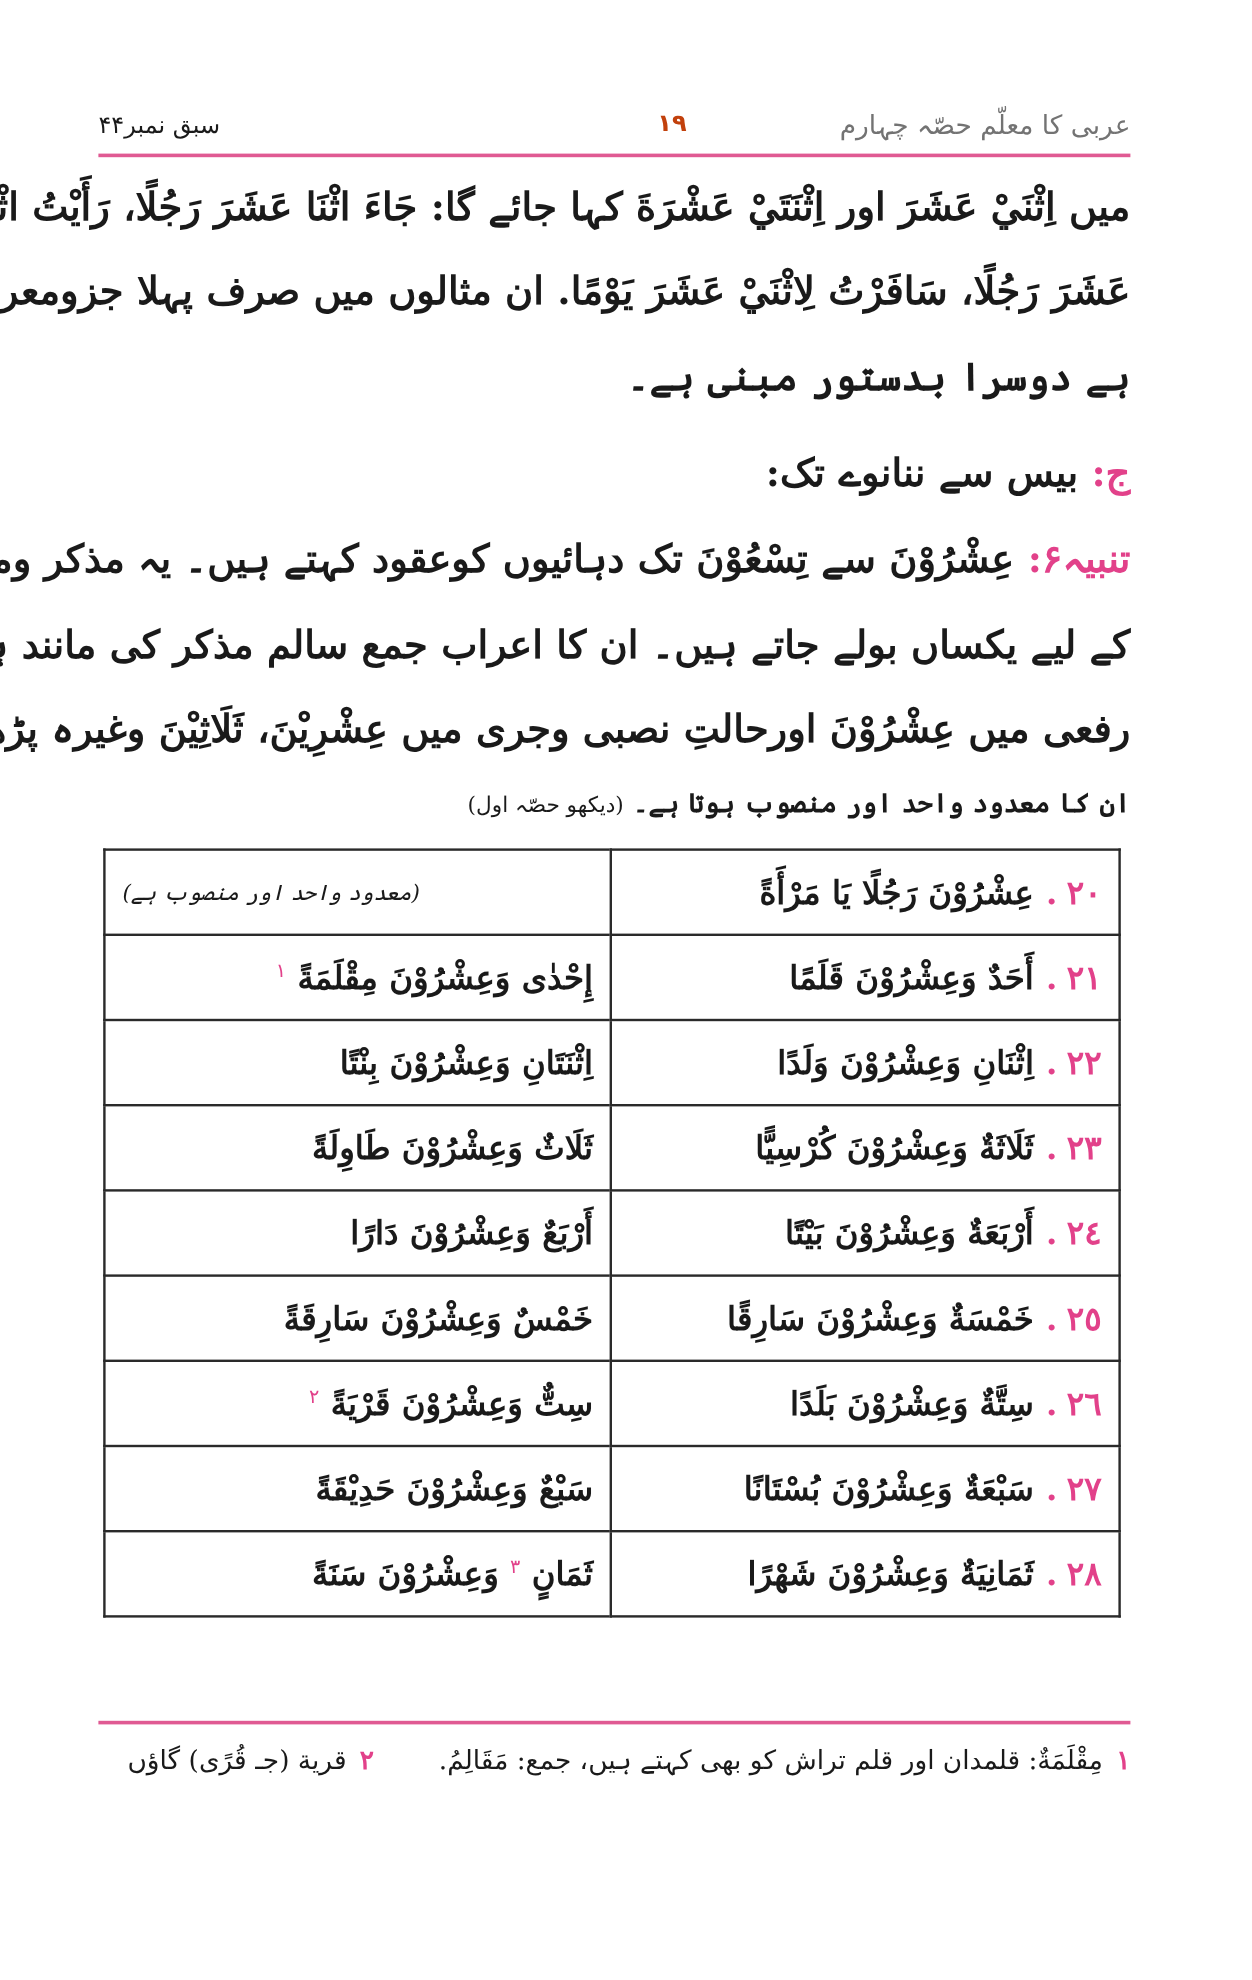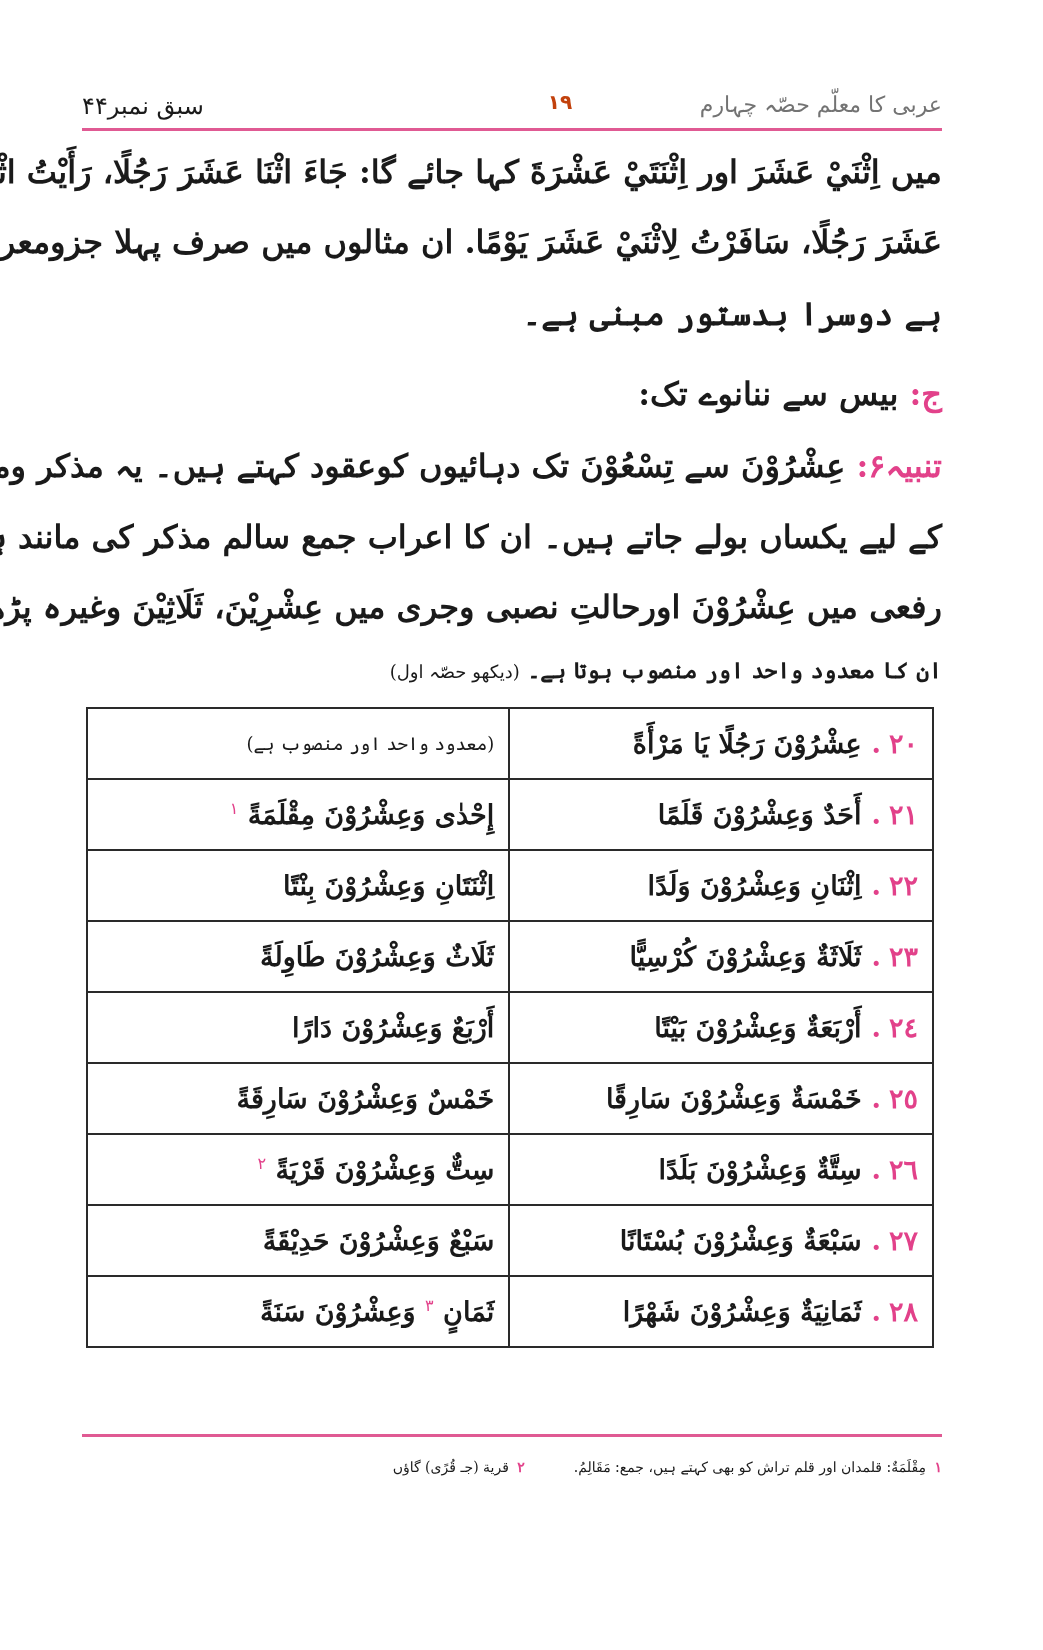--- a/index.html
+++ b/index.html
@@ -46,21 +46,21 @@
       top: 2px;
       font-size: 20px;
       font-weight: bold;
       color: #c2410c;
       margin-left: 48px;
     }
     .header .lesson-no {
       position: absolute;
       left: 0;
       top: 4px;
-      font-size: 24px;
+      font-size: 20px;
       font-family: "DejaVu Serif", serif;
     }
     .rule-pink {
       position: absolute;
       height: 3px;
       background: #e05a93;
     }
     .rule-header { top: 128px; left: 0; width: 860px; }
 
     .body-line {
@@ -109,39 +109,40 @@
     .num-table .row-num {
       color: #e2418a;
       font-weight: bold;
       margin-left: 8px;
     }
     .num-table .dot {
       color: #e2418a;
       margin-left: 10px;
     }
     .num-table .merged-note {
-      text-align: right;
+      text-align: left;
       font-size: 18px;
       font-weight: normal;
+      font-style: italic;
     }
     .fn-mark {
       color: #e2418a;
       font-size: 16px;
       font-weight: normal;
       vertical-align: super;
     }
 
     .rule-footer { top: 1434px; left: 0; width: 860px; }
 
     .footnote {
       position: absolute;
       right: 0;
       width: 860px;
       font-family: "DejaVu Serif", serif;
-      font-size: 14px;
+      font-size: 22px;
       line-height: 30px;
       white-space: nowrap;
     }
     .footnote .fn-num {
       color: #e2418a;
       font-weight: bold;
       margin-left: 4px;
     }
     .footnote .gap { display: inline-block; width: 40px; }
   </style>

